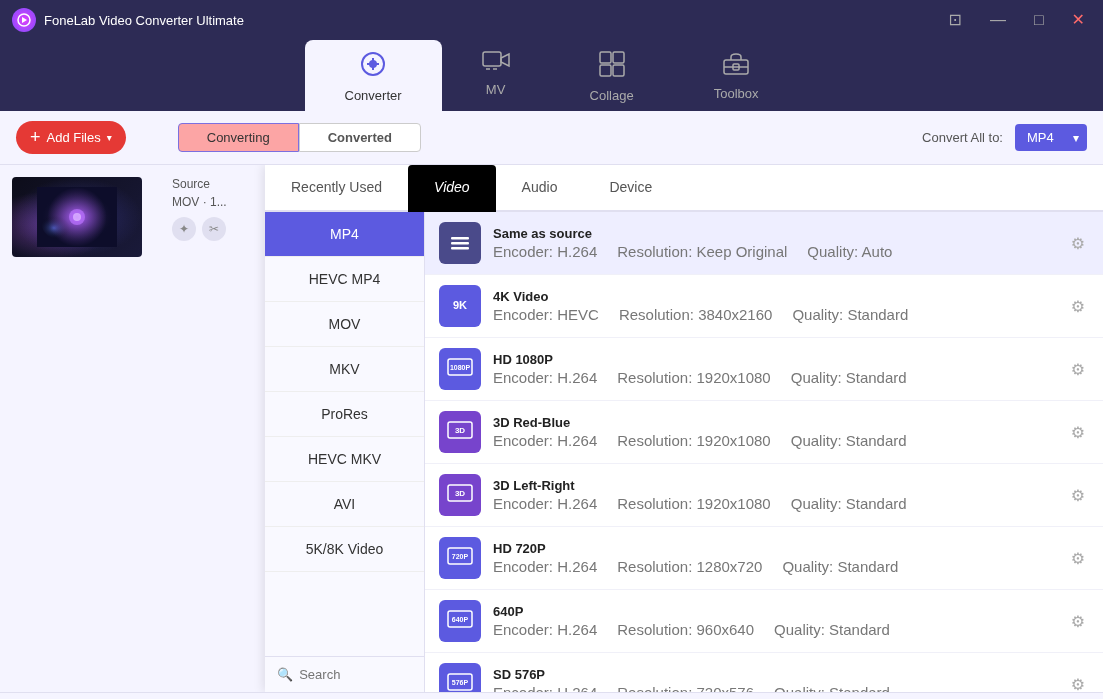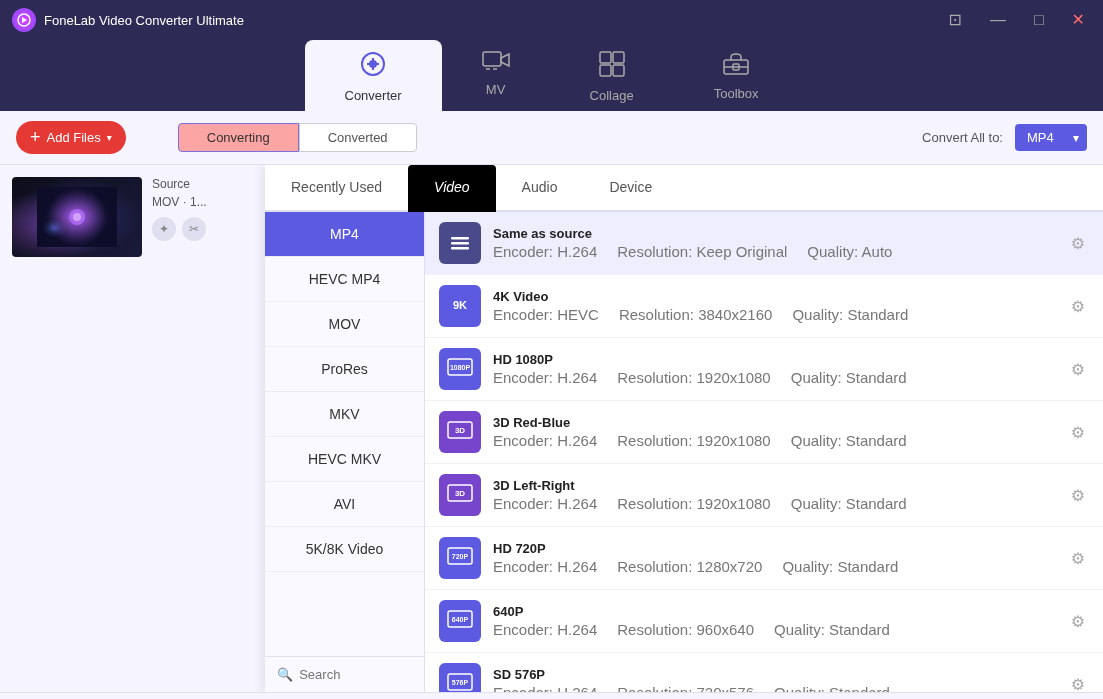--- a/index.html
+++ b/index.html
@@ -130,21 +130,21 @@
       cursor: pointer;
       font-size: 13px;
       color: #555;
     }
     .tab-btn.active {
       background: #fca5a5;
       border-color: #7c6fe0;
       color: #333;
     }
     .tab-btn:first-child { border-radius: 4px 0 0 4px; }
-    .tab-btn:last-child { border-radius: 0 4px 4px 0; }
+    .tab-btn:last-child { border-radius: 0 4px 4px 0; font-weight: bold; }
 
     .convert-all-label {
       color: #555;
       font-size: 13px;
       margin-left: auto;
     }
     .format-select {
       background: #5c5ae0;
       color: white;
       border: none;
@@ -215,21 +215,21 @@
       justify-content: center;
     }
     .file-thumb-art::before {
       content: '';
       position: absolute;
       width: 60px;
       height: 60px;
       background: radial-gradient(circle, rgba(180,100,255,0.6), transparent 70%);
       border-radius: 50%;
     }
-    .file-info { flex: 1; }
+    .file-info { flex: 1; margin-left: 20px; }
     .file-name { font-size: 12px; color: #555; margin-bottom: 4px; }
     .file-actions { display: flex; gap: 6px; margin-top: 8px; }
     .file-action-btn {
       width: 24px;
       height: 24px;
       border: none;
       border-radius: 50%;
       cursor: pointer;
       display: flex;
       align-items: center;
@@ -512,22 +512,22 @@
         <div class="format-tab">Audio</div>
         <div class="format-tab">Device</div>
       </div>
 
       <div class="format-body">
 
         <div class="format-list">
           <div class="format-list-item active">MP4</div>
           <div class="format-list-item">HEVC MP4</div>
           <div class="format-list-item">MOV</div>
+          <div class="format-list-item">MKV</div>
           <div class="format-list-item">ProRes</div>
-          <div class="format-list-item">MKV</div>
           <div class="format-list-item">HEVC MKV</div>
           <div class="format-list-item">AVI</div>
           <div class="format-list-item">5K/8K Video</div>
 
           <div class="format-search">
             <span class="search-icon-small">🔍</span>
             <input type="text" placeholder="Search" style="">
           </div>
         </div>
 

